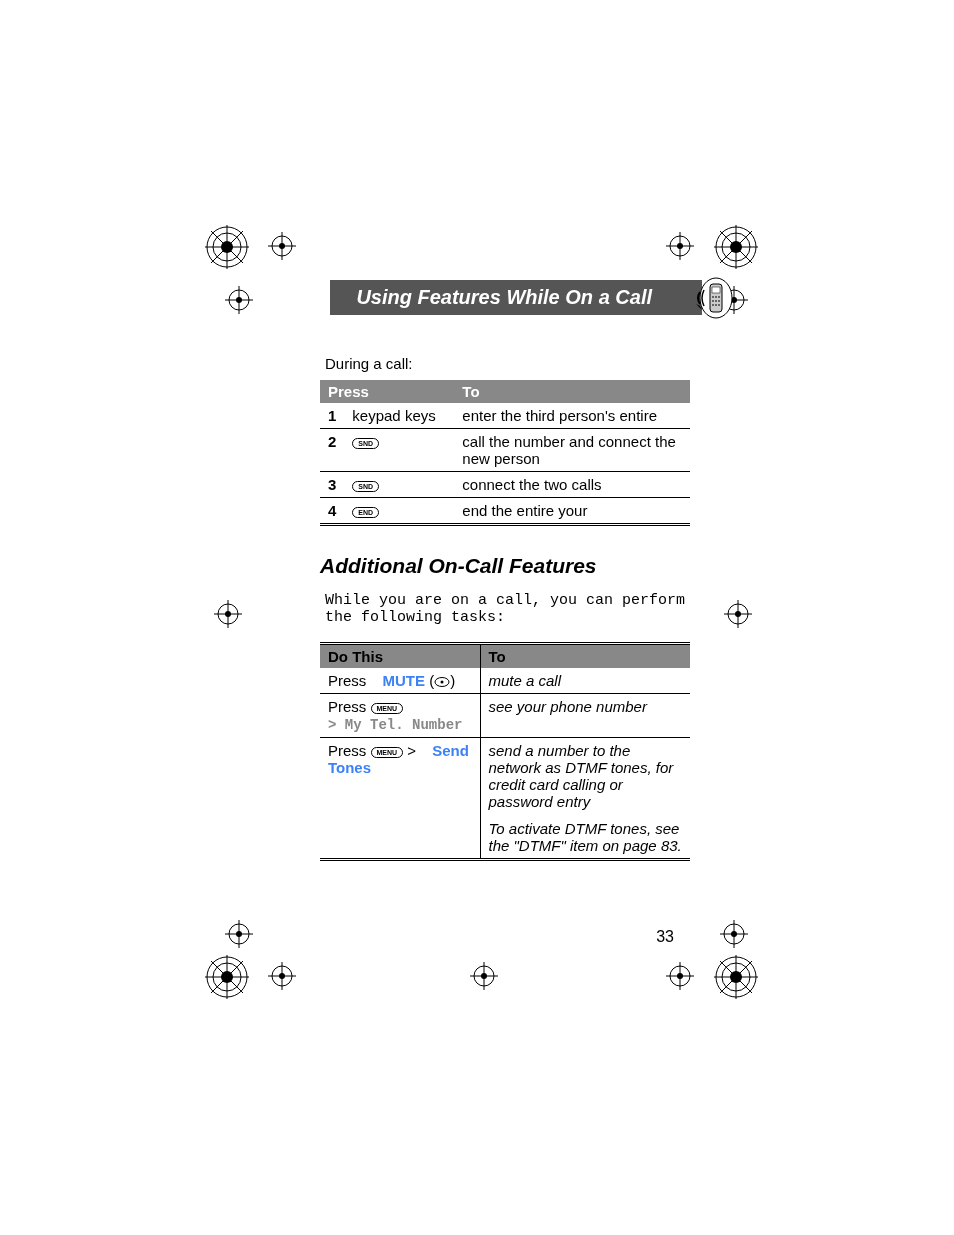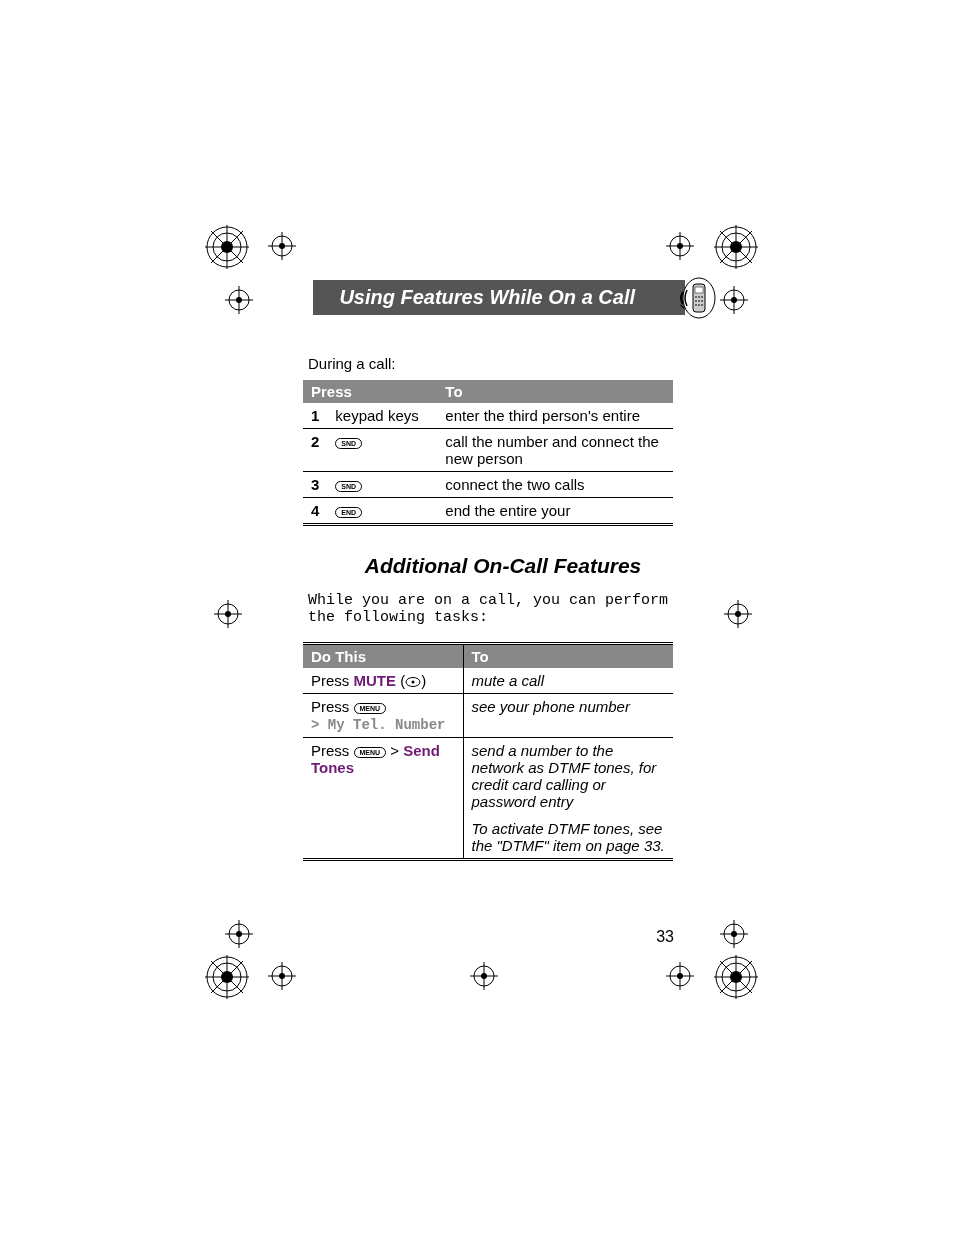--- a/index.html
+++ b/index.html
@@ -6,21 +6,21 @@
   body {
     font-family: 'Helvetica Neue', Arial, sans-serif;
     background: #fff;
     width: 954px;
     height: 1235px;
     position: relative;
     color: #000;
   }
   .page-content {
     position: absolute;
-    left: 303px;
+    left: 320px;
     top: 280px;
     width: 400px;
   }
   .header-bar {
     background: #555;
     color: #fff;
     font-style: italic;
     font-weight: bold;
     font-size: 20px;
     padding: 6px 50px 6px 10px;
@@ -79,54 +79,53 @@
     padding: 1px 5px;
     line-height: 1;
     vertical-align: middle;
   }
   .section-heading {
     font-style: italic;
     font-weight: bold;
     font-size: 21px;
     color: #000;
     margin-bottom: 14px;
-    text-align: center;
   }
   .subtext {
     font-size: 15px;
     margin-bottom: 16px;
     margin-left: 5px;
     font-family: Liberation Mono, monospace;
   }
   .table2 {
     width: 370px;
     border-collapse: collapse;
     font-size: 15px;
     border-top: 3px double #000;
     border-bottom: 3px double #000;
   }
   .table2 th {
     background: #888;
-    color: #ffffff;
+    color: #000000;
     font-weight: bold;
     text-align: left;
     padding: 3px 8px;
     border-right: 1px solid #000;
   }
   .table2 th:last-child { border-right: none; }
   .table2 td {
     padding: 4px 8px;
     vertical-align: top;
     border-bottom: 1px solid #000;
     border-right: 1px solid #000;
   }
   .table2 td:last-child { border-right: none; font-style: italic; }
   .table2 tr:last-child td { border-bottom: none; }
   .table2 .left-col { width: 160px; }
-  .muted-bold { font-weight: bold; color: #701a75; }
+  .muted-bold { font-weight: bold; color: #3b82f6; margin-left: 12px; }
   .mono { font-family: 'Courier New', monospace; color: #888; font-weight: bold; font-size: 14px; }
   .page-num {
     position: absolute;
     right: 280px;
     top: 928px;
     font-weight: normal;
     font-size: 16px;
   }
   
   .regmark {
@@ -342,21 +341,21 @@
           <span class="mono">&gt; </span><span class="mono">My Tel. Number</span>
         </td>
         <td>see your phone number</td>
       </tr>
       <tr>
         <td class="left-col">
           <span>Press </span><span class="key-oval">MENU</span><span> &gt; </span><span class="muted-bold">Send Tones</span>
         </td>
         <td>
           <span>send a number to the network as DTMF tones, for credit card calling or password entry</span>
-          <div class="para-gap">To activate DTMF tones, see the "DTMF" item on page 33.</div>
+          <div class="para-gap">To activate DTMF tones, see the "DTMF" item on page 83.</div>
         </td>
       </tr>
     </tbody>
   </table>
 
 </div>
 
 <div class="page-num">33</div>
 
 </body></html>

